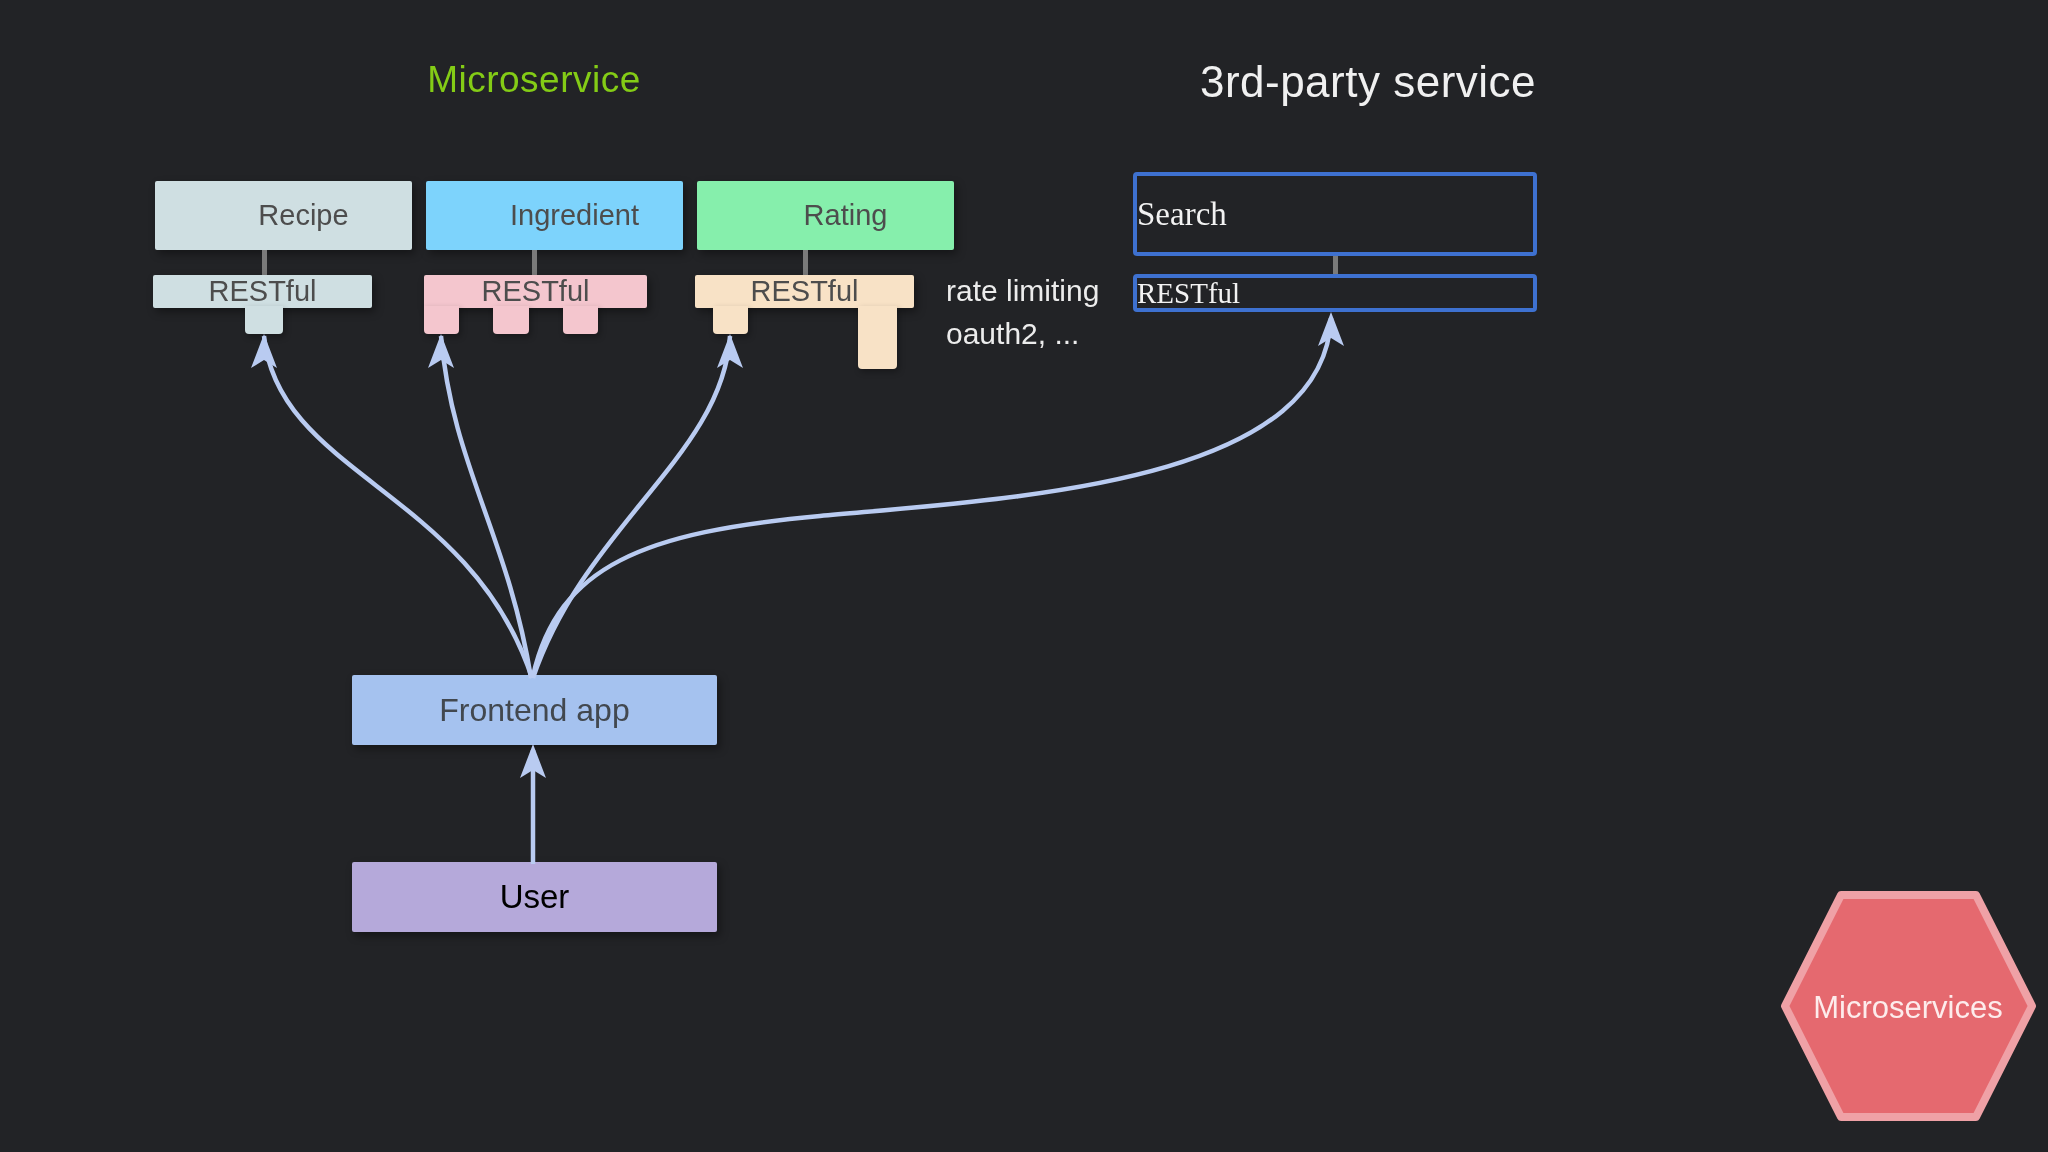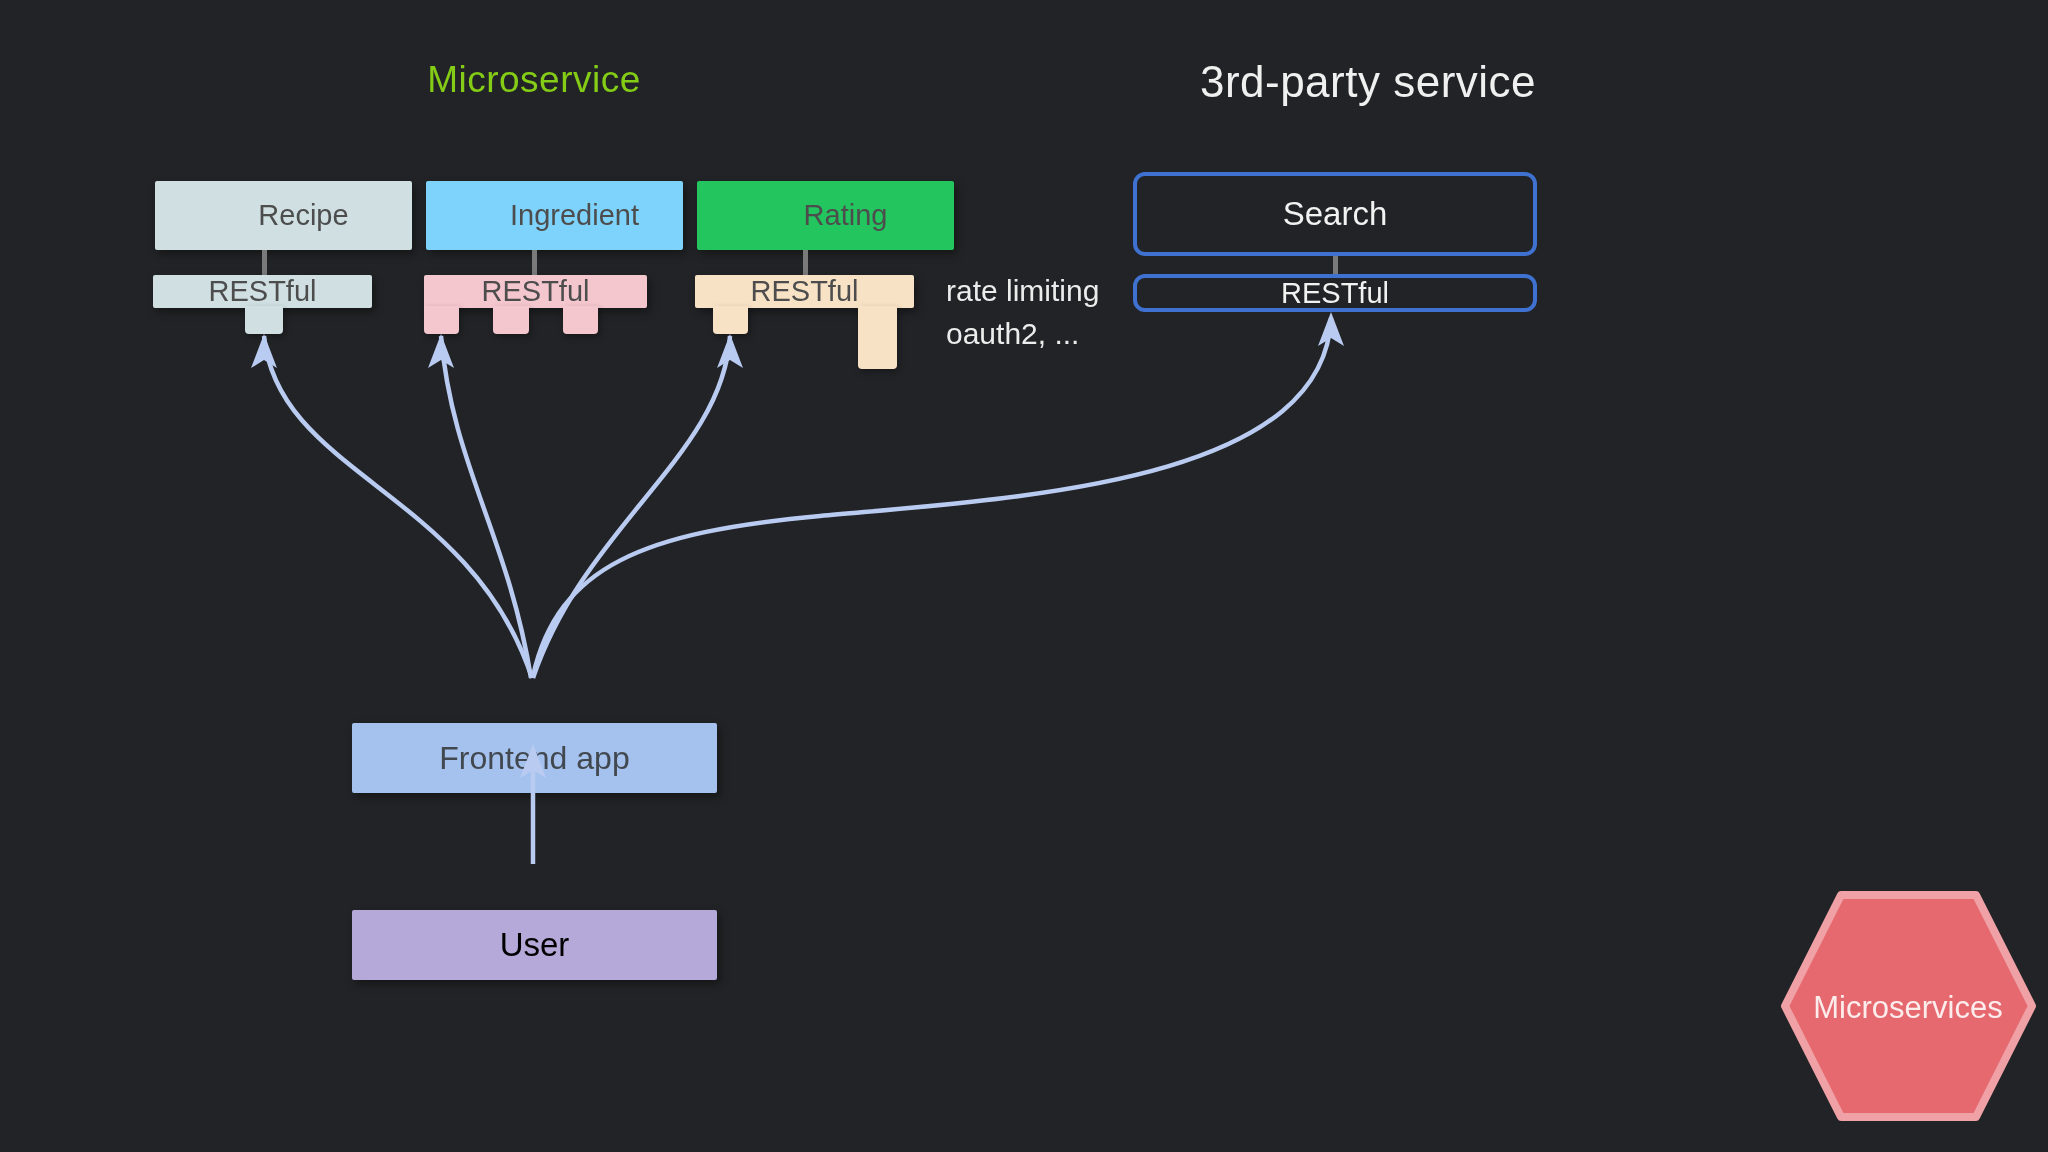--- a/index.html
+++ b/index.html
@@ -7,25 +7,25 @@
   .stage{position:relative;width:2048px;height:1152px;background:#222326;}
   .abs{position:absolute;}
   .title{font-size:37px;letter-spacing:.5px;text-align:center;width:400px;}
   .shape{box-shadow:3px 4px 9px rgba(0,0,0,.38);border-radius:2px;}
   .svc-box{height:69px;width:217px;line-height:69px;text-align:center;
            font-size:29px;color:#4d4d4d;padding-left:40px;}
   .rest-bar{height:33px;line-height:33px;text-align:center;
             font-size:29px;color:#4d4d4d;}
   .tooth{border-radius:0 0 4px 4px;box-shadow:2px 3px 6px rgba(0,0,0,.3);}
   .conn{width:5px;}
-  .tp-box{box-sizing:border-box;border:4px solid #3e71d0;text-align:center;border-radius:12px;}
+  .tp-box{box-sizing:border-box;border:4px solid #3e71d0;border-radius:4px;font-family:Liberation Serif, serif;}
   .tp-search{width:404px;height:84px;line-height:76px;font-size:33px;color:#f2f2f2;}
   .tp-rest{width:404px;height:38px;line-height:30px;font-size:29px;color:#f2f2f2;}
   .annot{font-size:30px;line-height:43px;color:#ececec;white-space:nowrap;}
-  .bottom-box{width:365px;height:70px;line-height:70px;text-align:center;margin-top:48px;}
+  .bottom-box{width:365px;height:70px;line-height:70px;text-align:center;}
   .frontend{font-size:32px;color:#42484f;}
   .user{font-size:33px;color:#000000;}
   svg{position:absolute;left:0;top:0;pointer-events:none;}
 </style>
 </head>
 <body>
 
 <div class="stage" style="background: rgb(34, 35, 38);">
 
   <div class="abs title" style="left: 334px; top: 59px; color: #84cc16;">Microservice</div>
@@ -36,21 +36,21 @@
   <div class="abs shape rest-bar" style="left: 153px; top: 275px; width: 219px; background: rgb(207, 223, 226);">RESTful</div>
   <div class="abs tooth" style="left: 245px; top: 306px; width: 38px; height: 28px; background: rgb(207, 223, 226);"></div>
 
   <div class="abs shape svc-box" style="left: 426px; top: 181px; background: #7dd3fc;">Ingredient</div>
   <div class="abs conn" style="left: 532px; top: 250px; height: 27px; background: rgb(122, 122, 122);"></div>
   <div class="abs shape rest-bar" style="left: 424px; top: 275px; width: 223px; background: rgb(244, 198, 206);">RESTful</div>
   <div class="abs tooth" style="left: 424px; top: 306px; width: 35px; height: 28px; background: rgb(244, 198, 206);"></div>
   <div class="abs tooth" style="left: 493px; top: 306px; width: 36px; height: 28px; background: rgb(244, 198, 206);"></div>
   <div class="abs tooth" style="left: 563px; top: 306px; width: 35px; height: 28px; background: rgb(244, 198, 206);"></div>
 
-  <div class="abs shape svc-box" style="left: 697px; top: 181px; background: #22c55e;">Rating</div>
+  <div class="abs shape svc-box" style="left: 697px; top: 181px; background: #86efac;">Rating</div>
   <div class="abs conn" style="left: 803px; top: 250px; height: 27px; background: rgb(122, 122, 122);"></div>
   <div class="abs shape rest-bar" style="left: 695px; top: 275px; width: 219px; background: rgb(248, 226, 198);">RESTful</div>
   <div class="abs tooth" style="left: 713px; top: 306px; width: 35px; height: 28px; background: rgb(248, 226, 198);"></div>
   <div class="abs tooth" style="left: 858px; top: 306px; width: 39px; height: 63px; background: rgb(248, 226, 198);"></div>
 
   <div class="abs annot" style="left:935px;top:269px;margin-left:11px;">
     <div>rate limiting</div>
     <div>oauth2, ...</div>
   </div>
 

